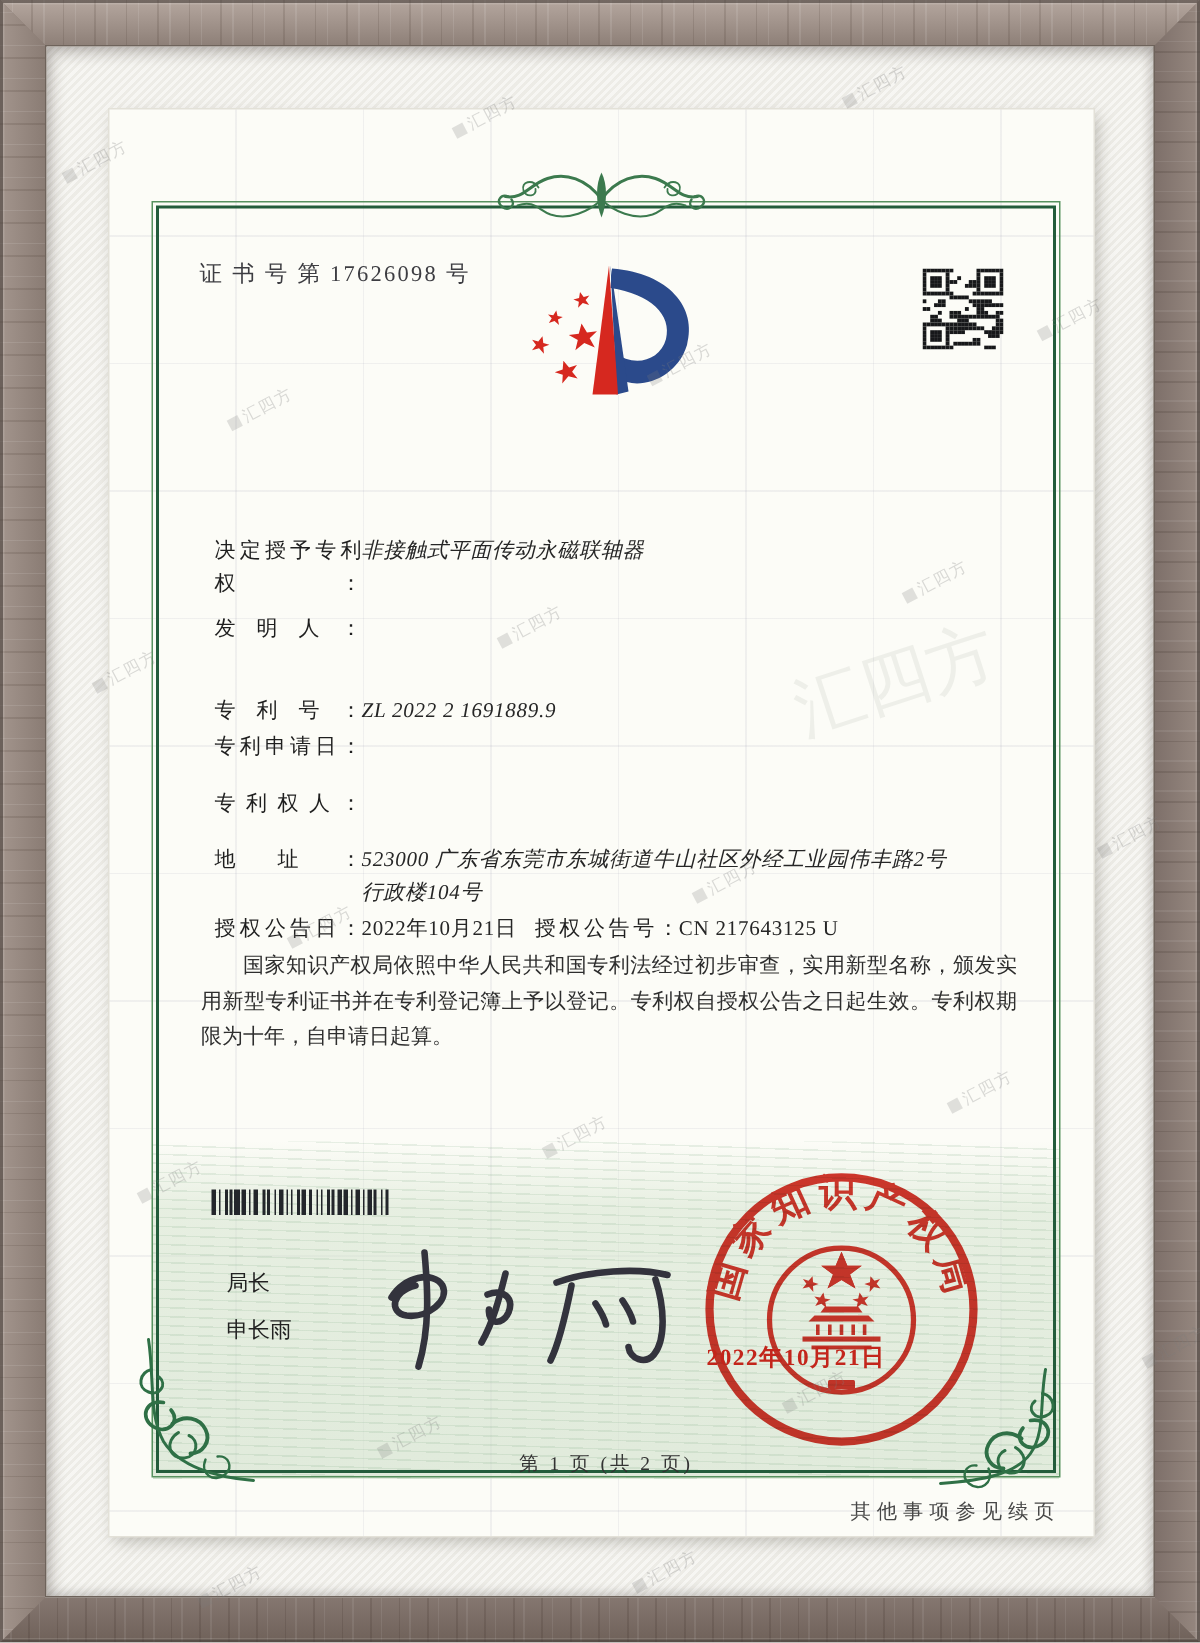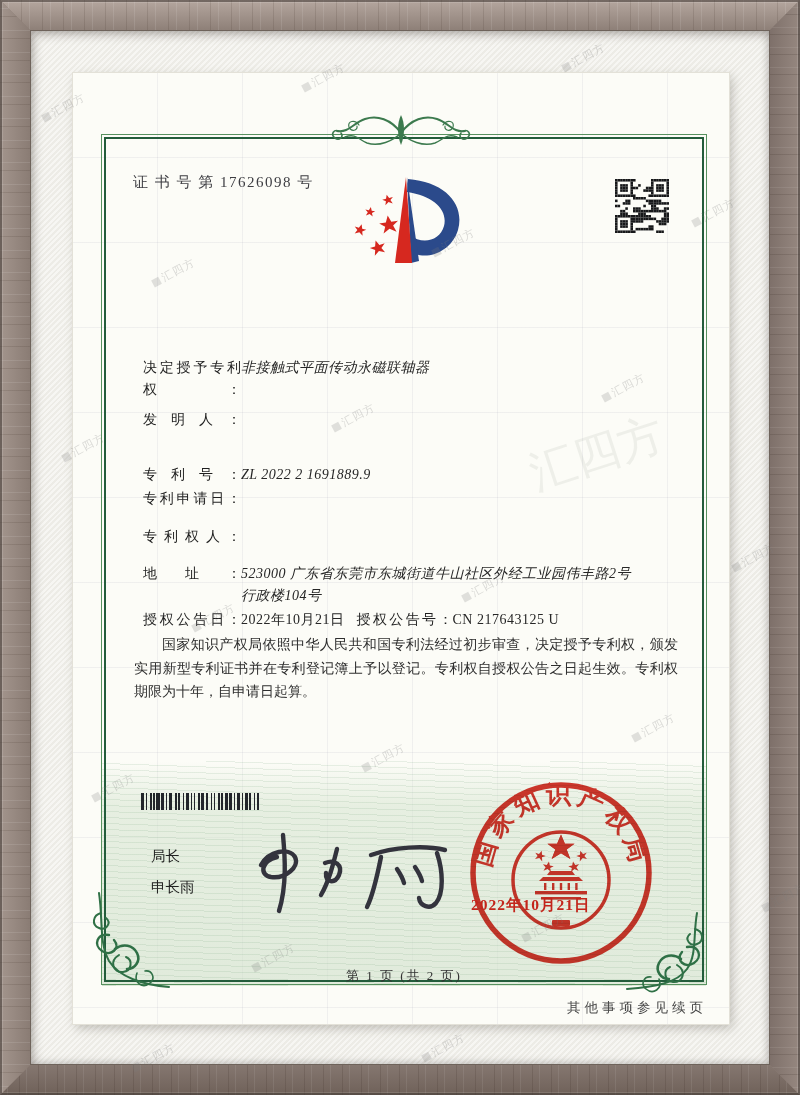--- a/index.html
+++ b/index.html
@@ -413,21 +413,21 @@
         </div>
         <div class="frow r6">
           <span class="flabel">授权公告日：</span>
           <span class="fvalue2">2022年10月21日</span>
           <span class="flabel2">授权公告号：</span>
           <span class="fvalue2">CN 217643125 U</span>
         </div>
       </div>
 
       <div class="item paras">
-        <p>国家知识产权局依照中华人民共和国专利法经过初步审查，决定授予专利权，颁发实用新型专利证书并在专利登记簿上予以登记。专利权自授权公告之日起生效。专利权期限为十年，自申请日起算。</p>
+        <p>国家知识产权局依照中华人民共和国专利法经过初步审查，实用新型名称，颁发实用新型专利证书并在专利登记簿上予以登记。专利权自授权公告之日起生效。专利权期限为十年，自申请日起算。</p>
       </div>
 
       <div class="item barcode" id="barcode">
           <i class="b" style="width: 3.1px;"></i>
           <i style="width: 1.55px;"></i>
           <i class="b" style="width: 1.55px;"></i>
           <i style="width: 3.1px;"></i>
           <i class="b" style="width: 1.55px;"></i>
           <i style="width: 1.55px;"></i>
           <i class="b" style="width: 1.55px;"></i>

